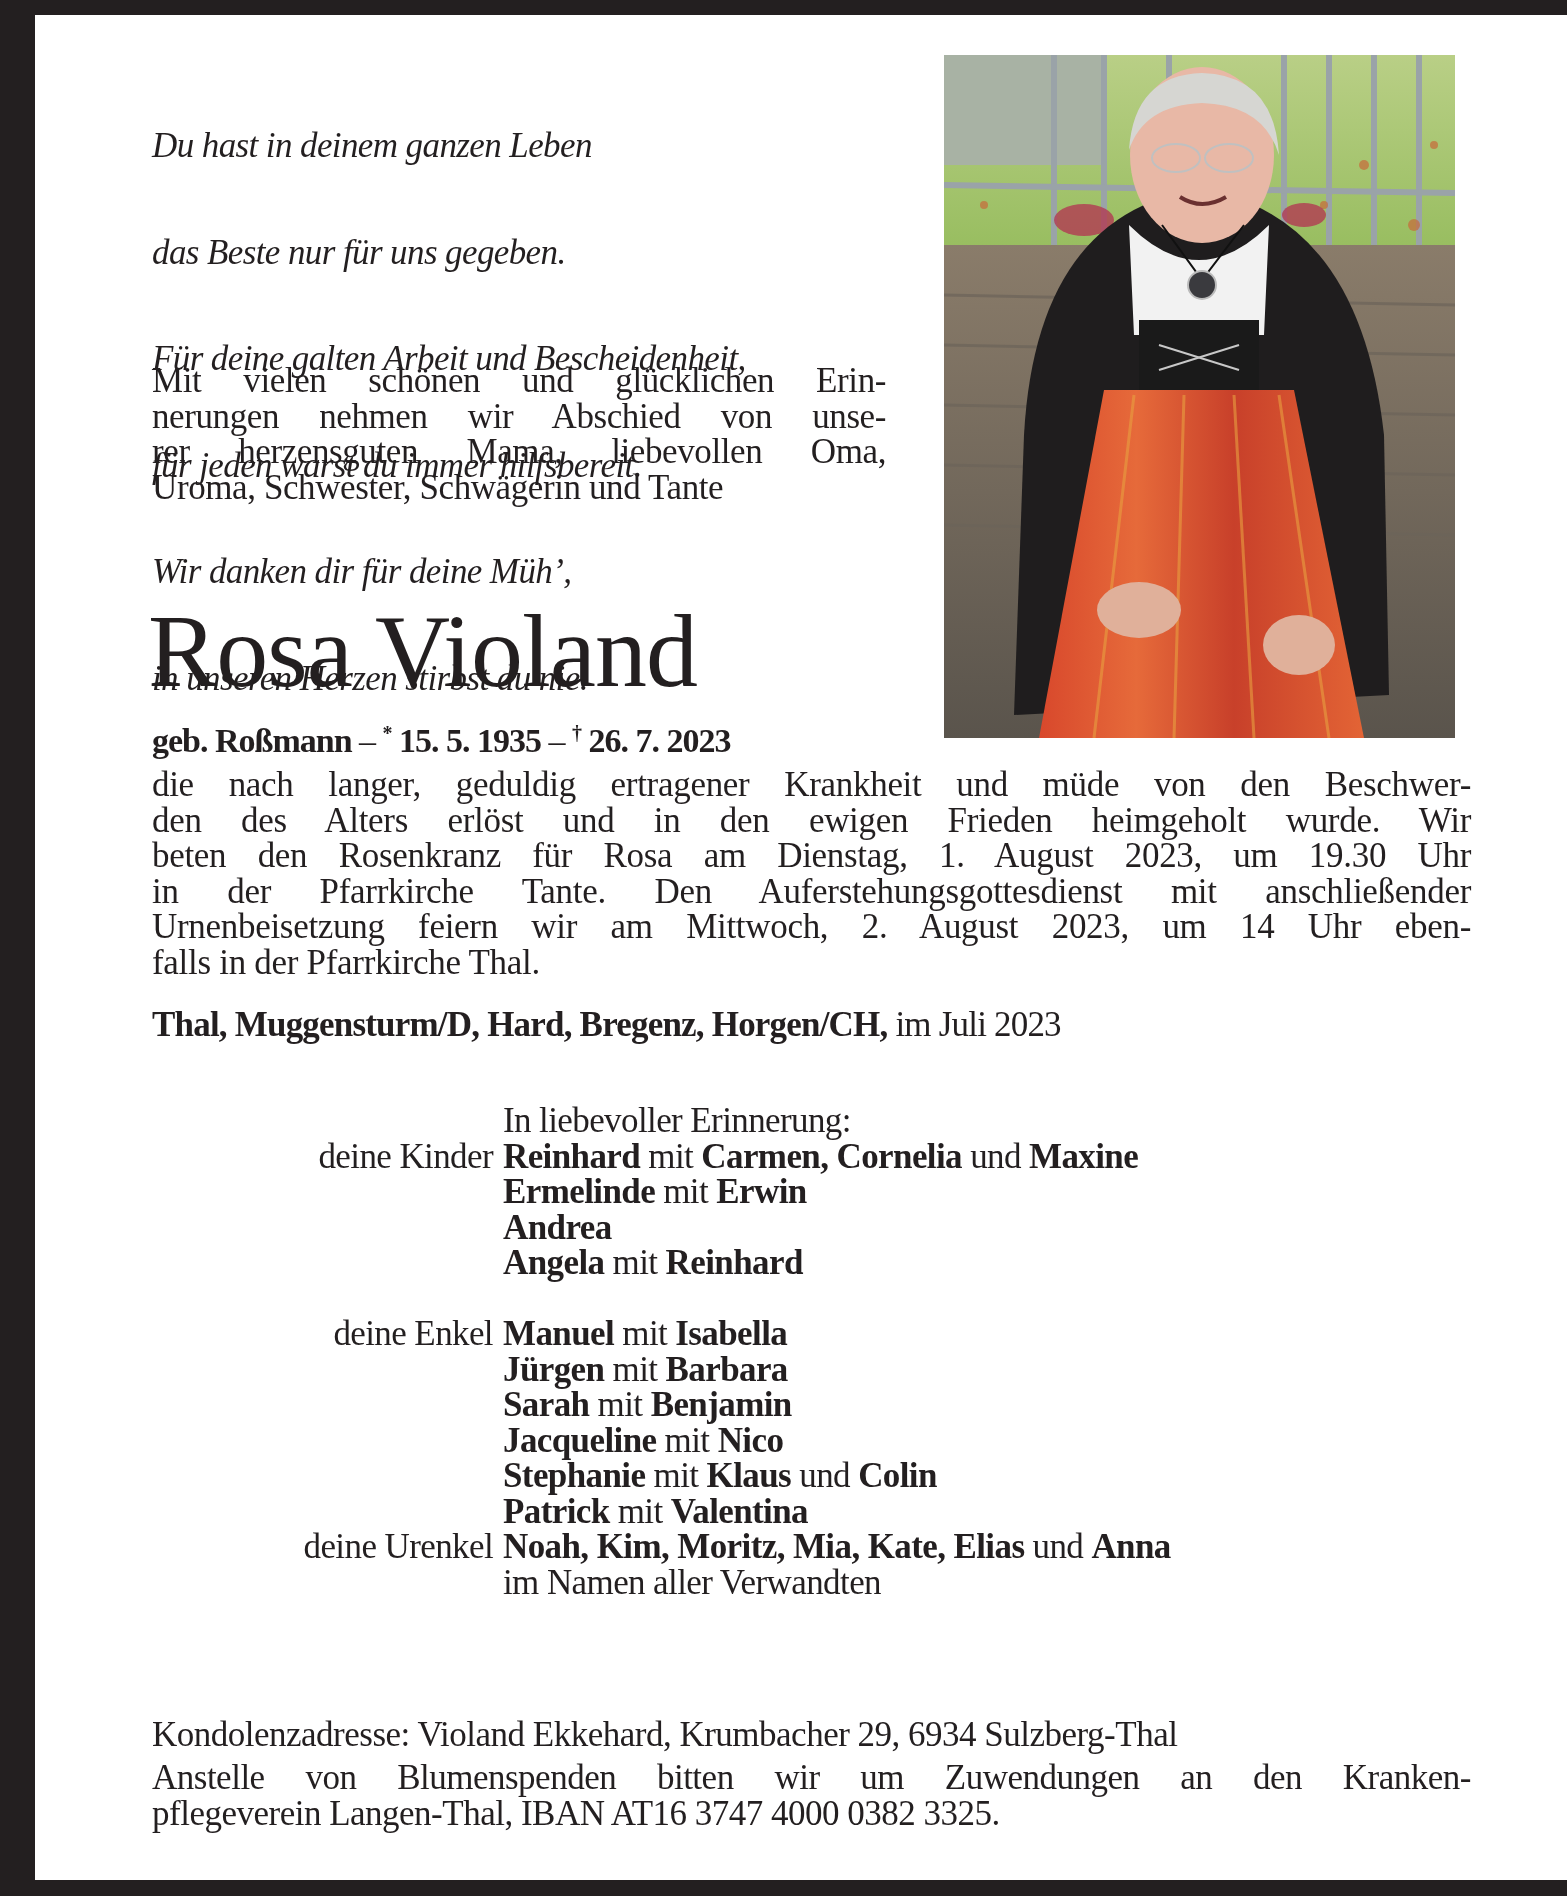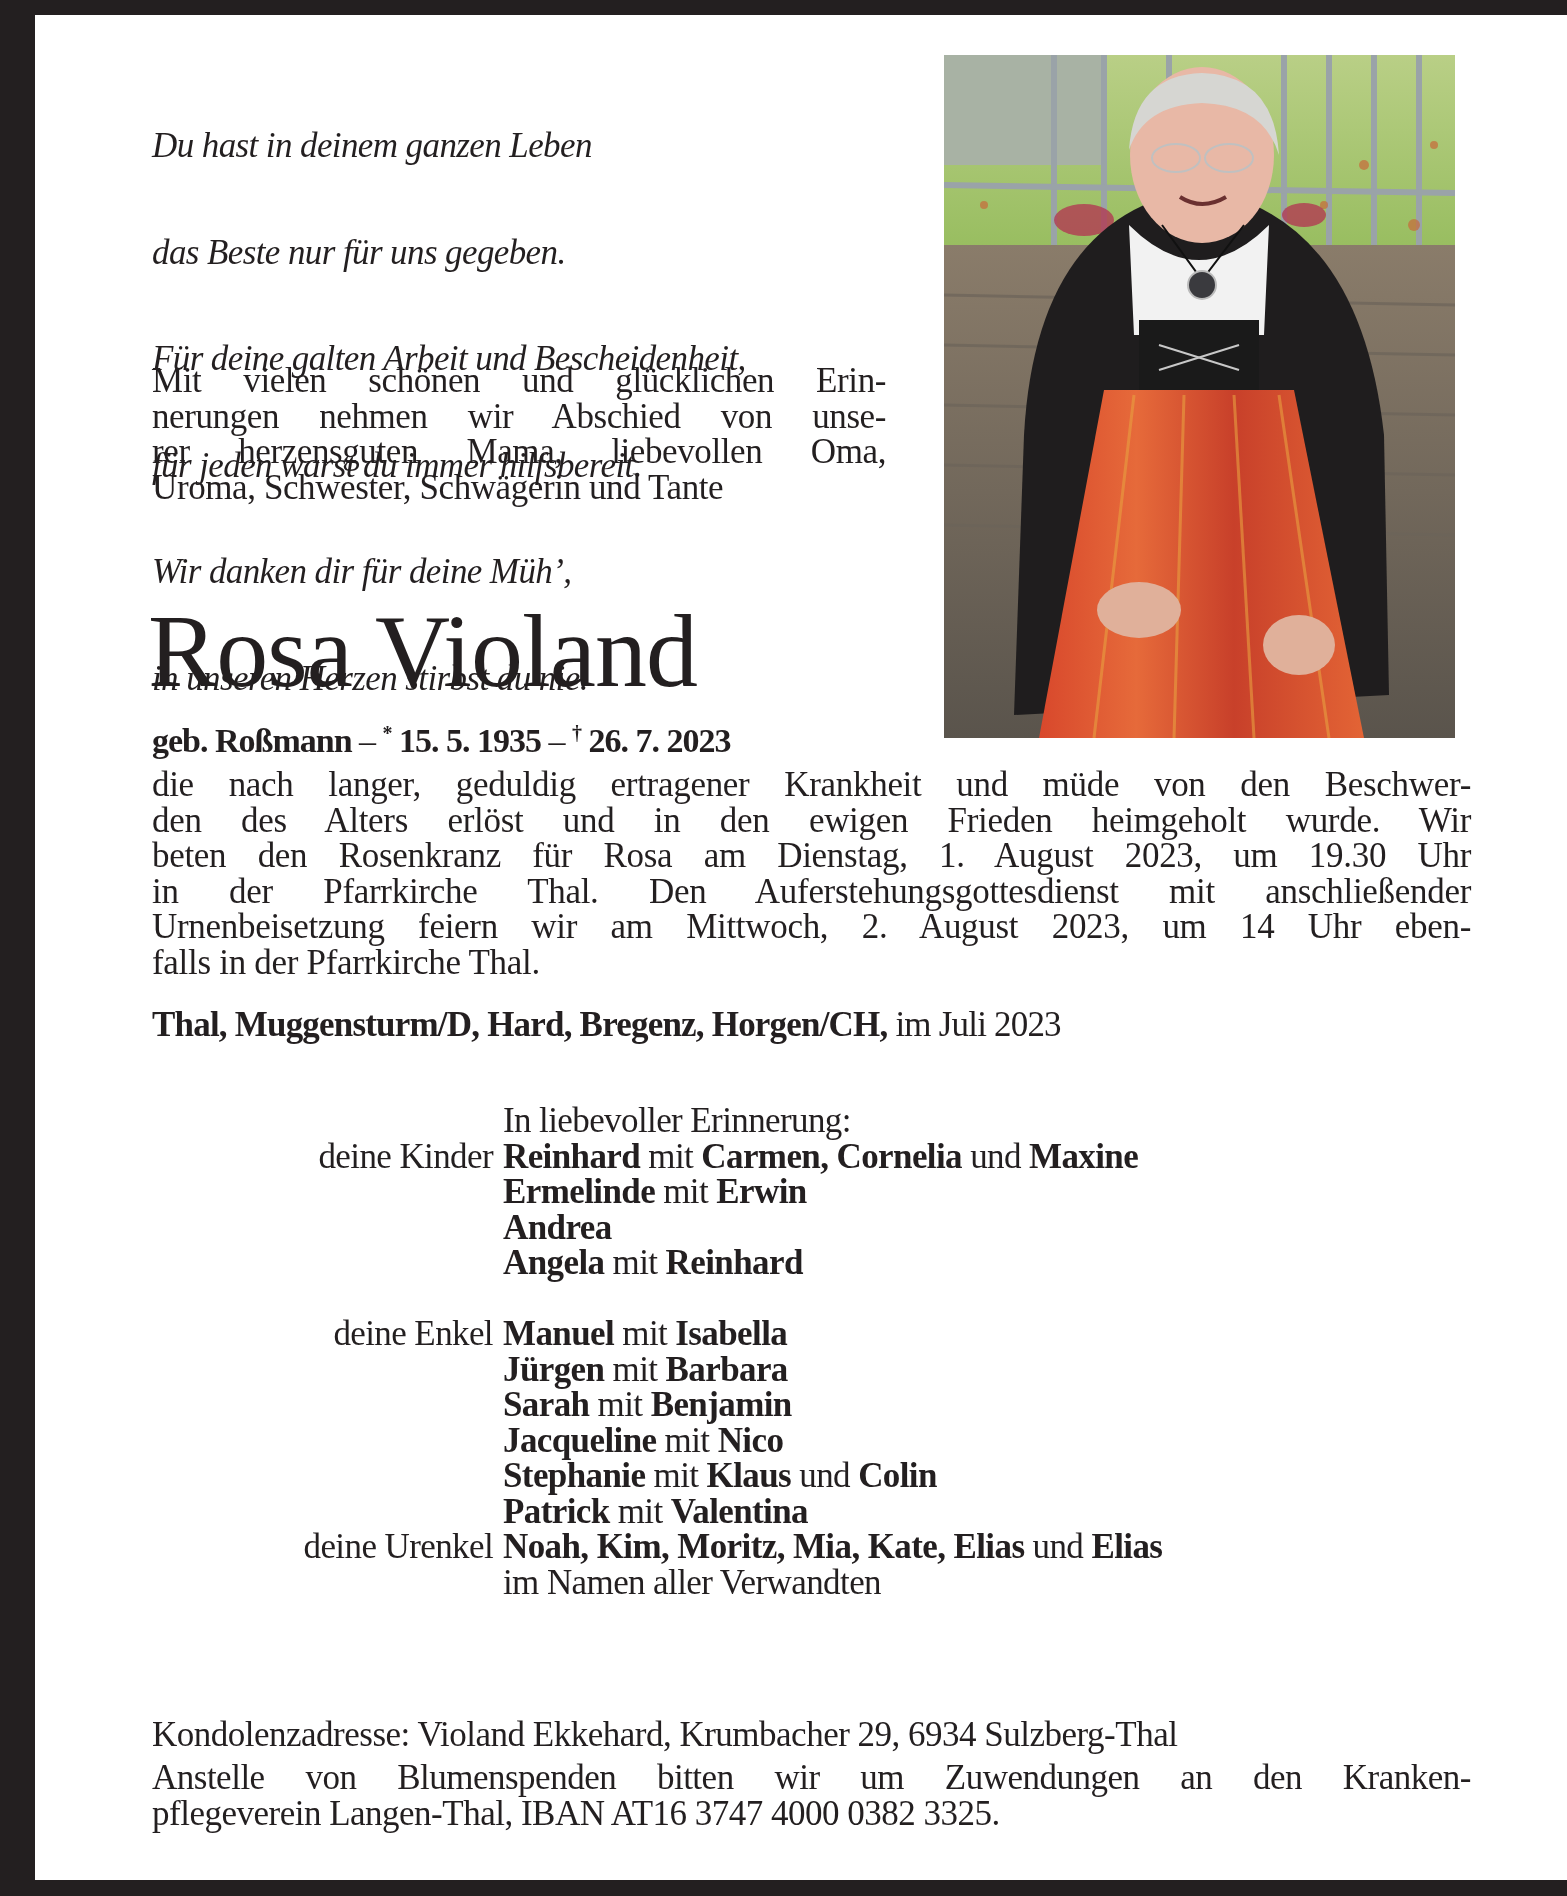--- a/index.html
+++ b/index.html
@@ -221,21 +221,21 @@
       <path d="M236 142 Q258 156 282 142" stroke="#6a3030" stroke-width="4" fill="none"></path>
       <path d="M218 170 L258 225 L300 170" stroke="#111" stroke-width="2" fill="none"></path>
       <circle cx="258" cy="230" r="14" fill="#3a3a3e" stroke="#bbb" stroke-width="2"></circle>
     </svg>
   </div>
 
   <div class="abs body">
     <div>die nach langer, geduldig ertragener Krankheit und müde von den Beschwer-</div>
     <div>den des Alters erlöst und in den ewigen Frieden heimgeholt wurde. Wir</div>
     <div>beten den Rosenkranz für Rosa am Dienstag, 1. August 2023, um 19.30 Uhr</div>
-    <div>in der Pfarrkirche Thal. Den Auferstehungsgottesdienst mit anschließender</div>
+    <div>in der Pfarrkirche Tante. Den Auferstehungsgottesdienst mit anschließender</div>
     <div>Urnenbeisetzung feiern wir am Mittwoch, 2. August 2023, um 14 Uhr eben-</div>
     <div class="last">falls in der Pfarrkirche Thal.</div>
   </div>
 
   <div class="abs places">
     <b>Thal, Muggensturm/D, Hard, Bregenz, Horgen/CH,</b><span> im Juli 2023</span>
   </div>
 
   <div class="abs family">
     <div class="fam-row">
@@ -281,21 +281,21 @@
         <div class="fam-row">
           <span class="fam-label"></span>
           <span class="fam-text"><b>Stephanie</b><span> mit </span><b>Klaus</b><span> und </span><b>Colin</b></span>
         </div>
         <div class="fam-row">
           <span class="fam-label"></span>
           <span class="fam-text"><b>Patrick</b><span> mit </span><b>Valentina</b></span>
         </div>
         <div class="fam-row">
           <span class="fam-label">deine Urenkel</span>
-          <span class="fam-text"><b>Noah, Kim, Moritz, Mia, Kate, Elias</b><span> und </span><b>Elias</b></span>
+          <span class="fam-text"><b>Noah, Kim, Moritz, Mia, Kate, Elias</b><span> und </span><b>Anna</b></span>
         </div>
       </div>
     <div class="fam-row">
       <span class="fam-label"></span>
       <span class="fam-text">im Namen aller Verwandten</span>
     </div>
   </div>
 
   <div class="abs condolence">Kondolenzadresse: Violand Ekkehard, Krumbacher 29, 6934 Sulzberg-Thal</div>
 

